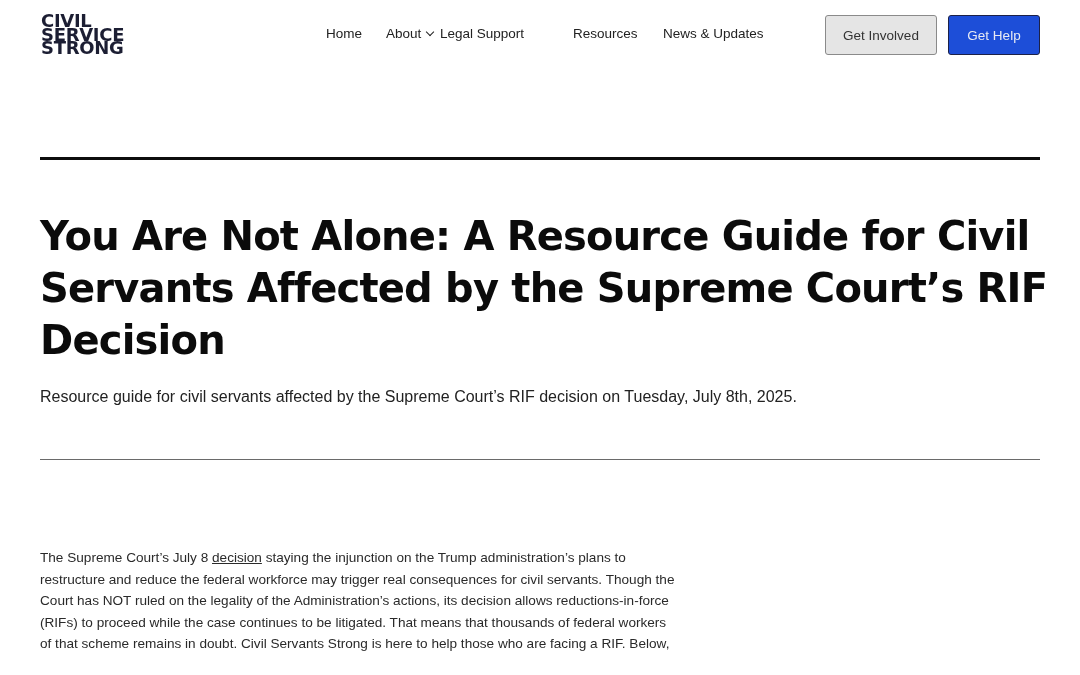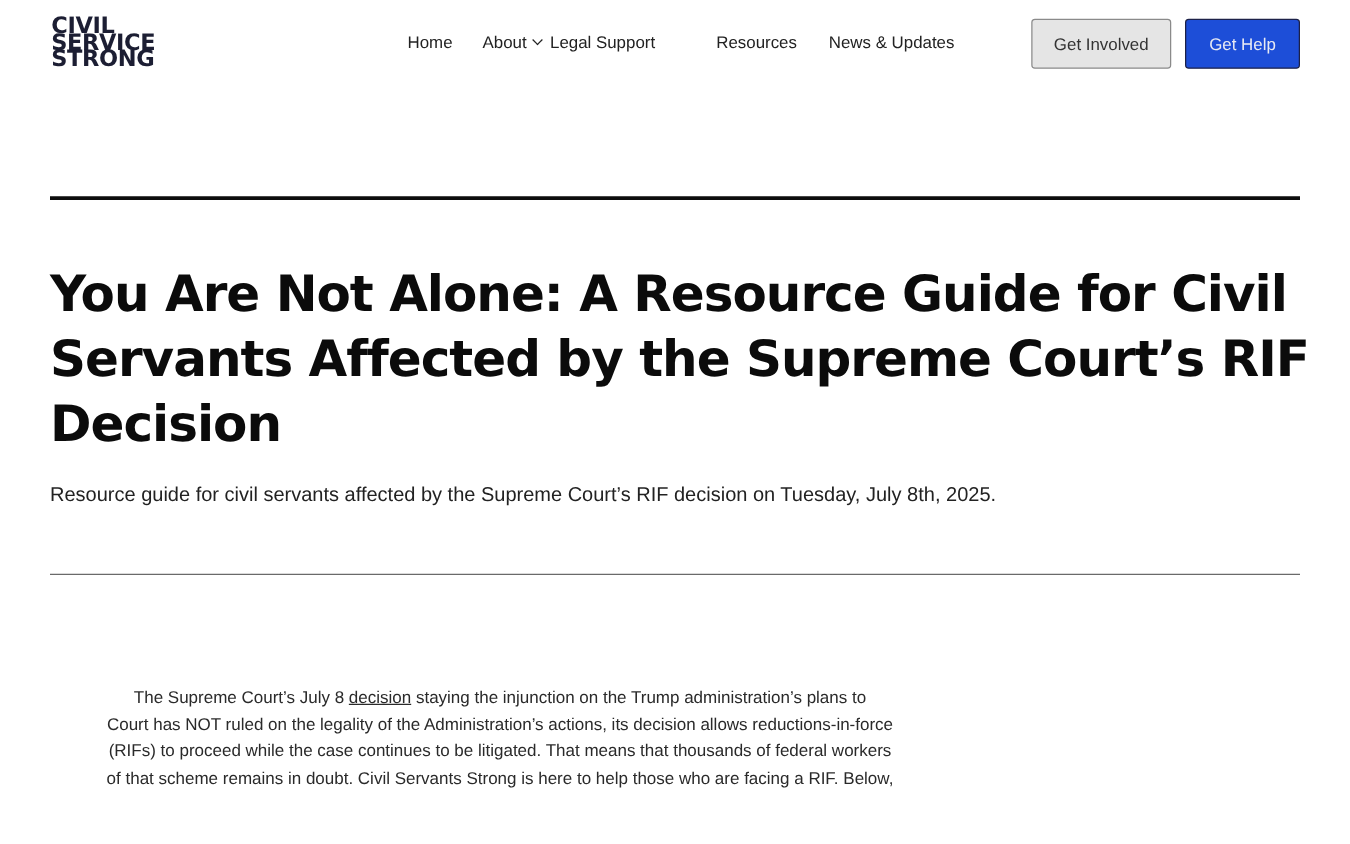--- a/index.html
+++ b/index.html
@@ -16,21 +16,21 @@
 
     .btn { position: absolute; top: 15px; height: 40px; border-radius: 3px; font-size: 13.5px; display: flex; align-items: center; justify-content: center; cursor: pointer; }
     .btn-outline { left: 825px; width: 112px; border: 1px solid #8a8a8a; color: #333; background: #e5e5e5; }
     .btn-solid { left: 948px; width: 92px; background: #1d4ed8; color: #e8eaf3; border: 1px solid #1c2148; }
 
     .rule-thick { position: absolute; left: 40px; top: 157px; width: 1000px; height: 3px; background: #0d0d0d; }
     .title { position: absolute; left: 40px; top: 210px; width: 1010px; font-family: "DejaVu Sans", sans-serif; font-weight: bold; font-size: 40px; line-height: 52px; color: #0b0b0b; letter-spacing: -0.8px; }
     .subtitle { position: absolute; left: 40px; top: 388px; font-size: 16px; color: #222; white-space: nowrap; }
     .rule-thin { position: absolute; left: 40px; top: 459px; width: 1000px; height: 1px; background: #6a6a6a; }
 
-    .body-text { position: absolute; left: 40px; top: 547px; width: 720px; font-size: 13.6px; line-height: 21.5px; color: #2a2a2a; text-align: center; }
+    .body-text { position: absolute; left: 40px; top: 547px; width: 720px; font-size: 13.6px; line-height: 21.5px; color: #2a2a2a; }
     .body-text .ln { display: block; white-space: nowrap; }
     .body-text a { color: #2a2a2a; text-decoration: underline; }
   </style>
 </head>
 <body>
 
 <div class="header">
   <div class="logo">
     <span>CIVIL</span>
     <span>SERVICE</span>
@@ -52,16 +52,17 @@
 <div class="rule-thick"></div>
 
 <h1 class="title">You Are Not Alone: A Resource Guide for Civil Servants Affected by the Supreme Court’s RIF Decision</h1>
 
 <p class="subtitle">Resource guide for civil servants affected by the Supreme Court’s RIF decision on Tuesday, July 8th, 2025.</p>
 
 <div class="rule-thin"></div>
 
 <div class="body-text">
   <span class="ln"><span>The Supreme Court’s July 8 </span><a>decision</a><span> staying the injunction on the Trump administration’s plans to</span></span>
+  <span class="ln">restructure and reduce the federal workforce may trigger real consequences for civil servants. Though the</span>
   <span class="ln">Court has NOT ruled on the legality of the Administration’s actions, its decision allows reductions-in-force</span>
   <span class="ln">(RIFs) to proceed while the case continues to be litigated. That means that thousands of federal workers</span>
   <span class="ln">of that scheme remains in doubt. Civil Servants Strong is here to help those who are facing a RIF. Below,</span>
 </div>
 
 </body></html>

